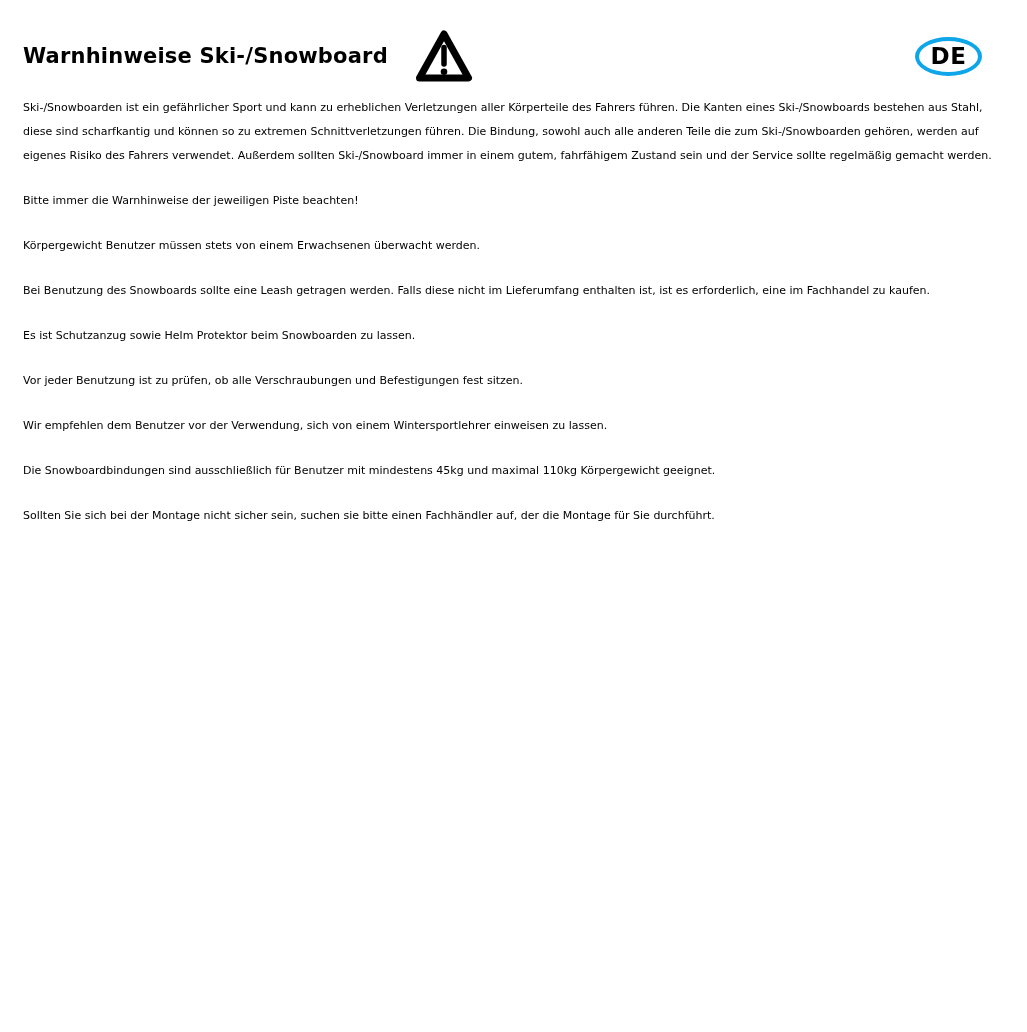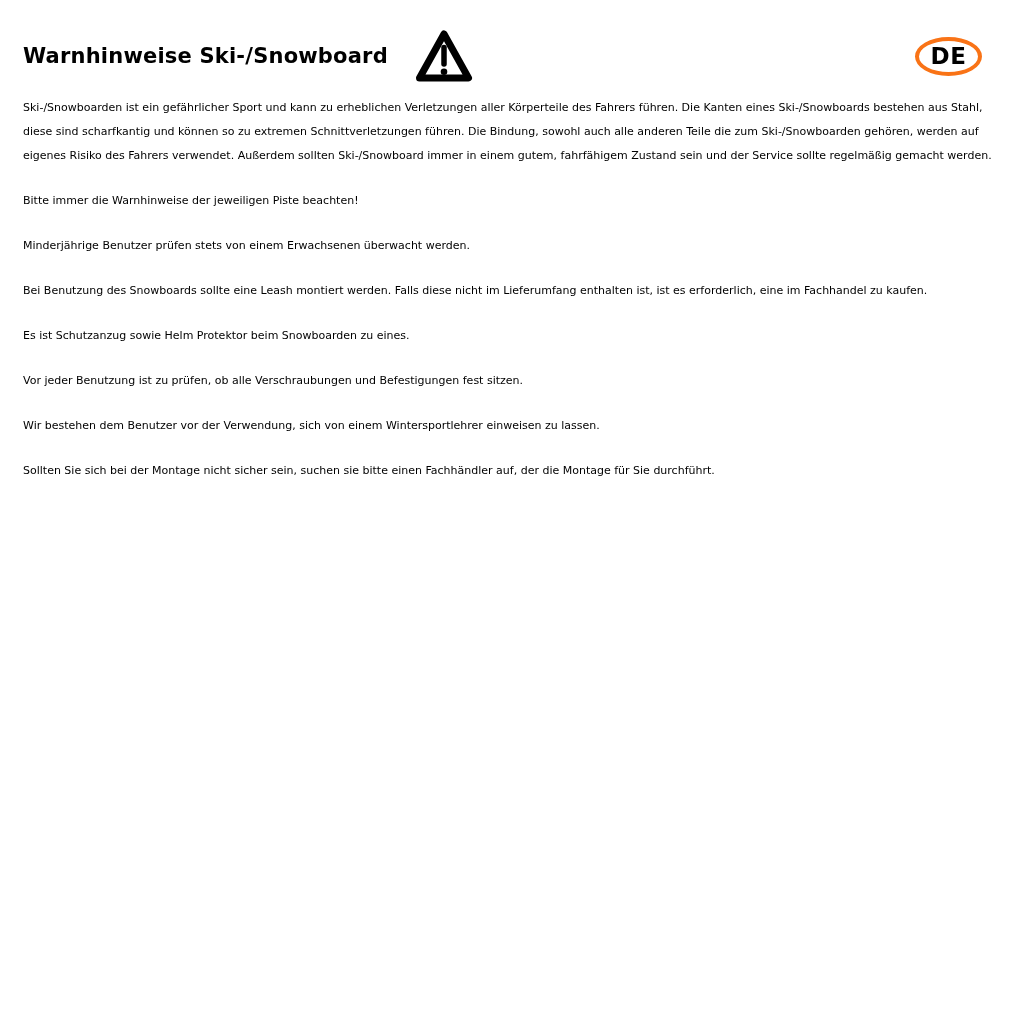--- a/index.html
+++ b/index.html
@@ -32,21 +32,21 @@
   }
   .warn-icon { margin-left: 27px; display: inline-flex; }
   .warn-icon svg { display: block; }
   .warn-icon-2 { margin-left: 18px; }
   .lang-badge {
     margin-left: auto;
     margin-right: 16px;
     box-sizing: border-box;
     width: 67px;
     height: 39px;
-    border: 4px solid #f97316;
+    border: 4px solid #0ea5e9;
     border-radius: 50%;
     display: flex;
     align-items: center;
     justify-content: center;
     font-weight: bold;
     font-size: 23px;
     letter-spacing: 0.5px;
   }
   .body-text p {
     font-size: 11px;
@@ -71,25 +71,26 @@
         <line x1="29" y1="19.5" x2="29" y2="36" stroke="#000000" stroke-width="5.5" stroke-linecap="round"></line>
         <circle cx="29" cy="43.8" r="3.3" fill="#000000"></circle>
       </svg>
     </span>
     <span class="lang-badge">DE</span>
   </div>
 
   <div class="body-text">
     <p class="first-p">Ski-/Snowboarden ist ein gefährlicher Sport und kann zu erheblichen Verletzungen aller Körperteile des Fahrers führen. Die Kanten eines Ski-/Snowboards bestehen aus Stahl, diese sind scharfkantig und können so zu extremen Schnittverletzungen führen. Die Bindung, sowohl auch alle anderen Teile die zum Ski-/Snowboarden gehören, werden auf eigenes Risiko des Fahrers verwendet. Außerdem sollten Ski-/Snowboard immer in einem gutem, fahrfähigem Zustand sein und der Service sollte regelmäßig gemacht werden.</p>
     <p>Bitte immer die Warnhinweise der jeweiligen Piste beachten!</p>
-    <p>Minderjährige Benutzer prüfen stets von einem Erwachsenen überwacht werden.</p>
-    <p>Bei Benutzung des Snowboards sollte eine Leash montiert werden. Falls diese nicht im Lieferumfang enthalten ist, ist es erforderlich, eine im Fachhandel zu kaufen.</p>
-    <p>Es ist Schutzanzug sowie Helm Protektor beim Snowboarden zu eines.</p>
+    <p>Körpergewicht Benutzer müssen stets von einem Erwachsenen überwacht werden.</p>
+    <p>Bei Benutzung des Snowboards sollte eine Leash getragen werden. Falls diese nicht im Lieferumfang enthalten ist, ist es erforderlich, eine im Fachhandel zu kaufen.</p>
+    <p>Es ist Schutzanzug sowie Helm Protektor beim Snowboarden zu lassen.</p>
     <p>Vor jeder Benutzung ist zu prüfen, ob alle Verschraubungen und Befestigungen fest sitzen.</p>
-    <p class="w900">Wir bestehen dem Benutzer vor der Verwendung, sich von einem Wintersportlehrer einweisen zu lassen.</p>
+    <p class="w900">Wir empfehlen dem Benutzer vor der Verwendung, sich von einem Wintersportlehrer einweisen zu lassen.</p>
   </div>
 
 
   <div class="body-text">
+    <p>Die Snowboardbindungen sind ausschließlich für Benutzer mit mindestens 45kg und maximal 110kg Körpergewicht geeignet.</p>
     <p class="w900">Sollten Sie sich bei der Montage nicht sicher sein, suchen sie bitte einen Fachhändler auf, der die Montage für Sie durchführt.</p>
   </div>
 
 </div>
 
 </body></html>

